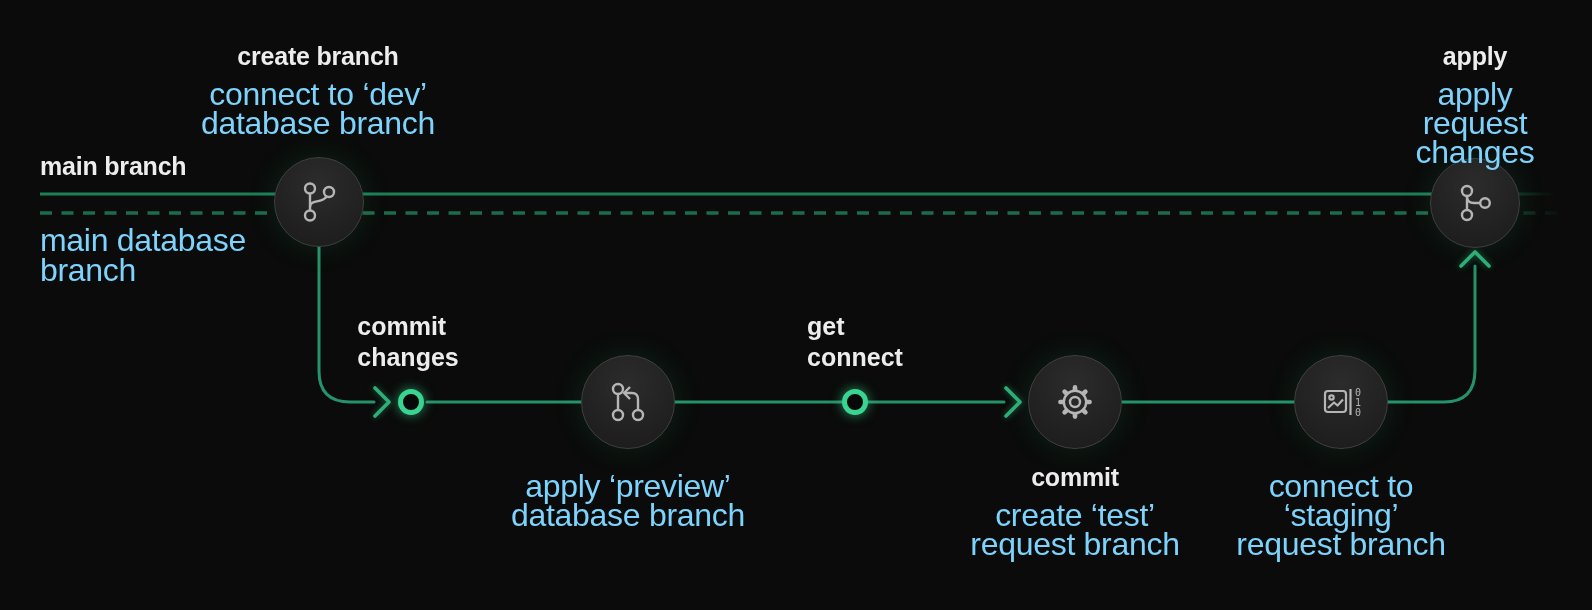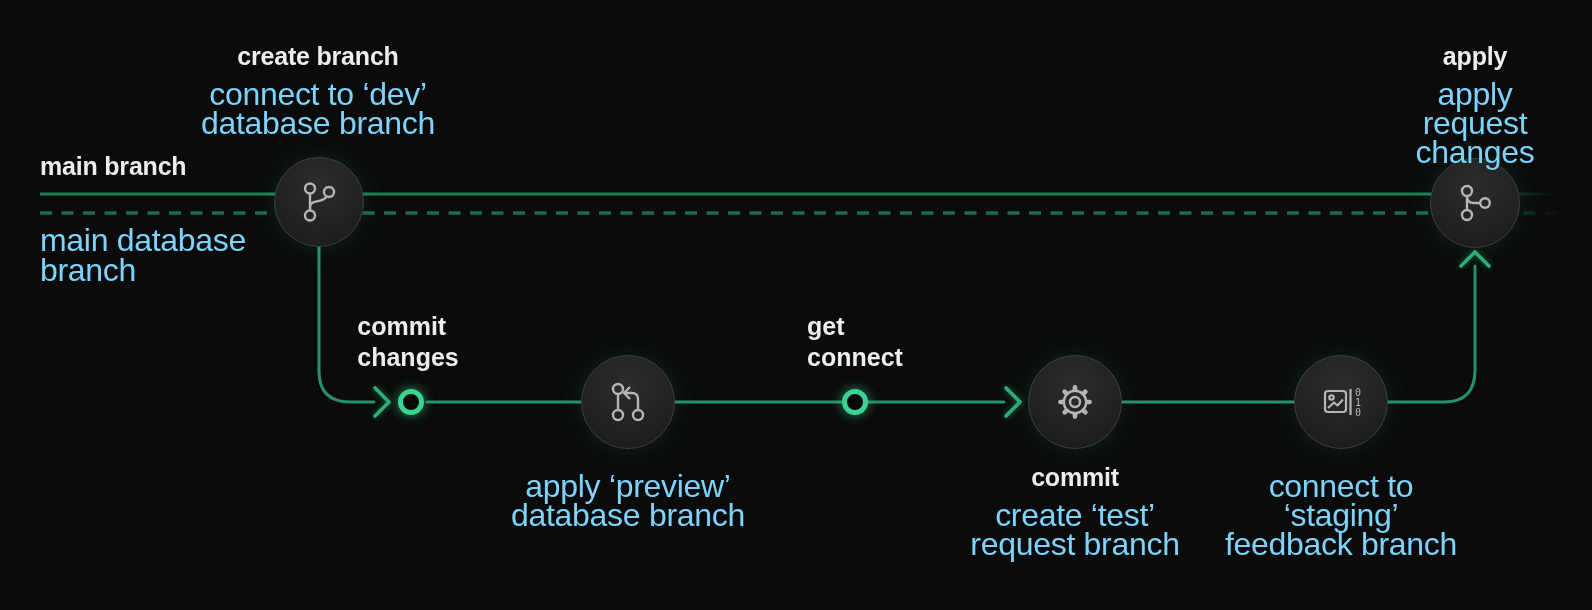--- a/index.html
+++ b/index.html
@@ -173,16 +173,16 @@
   </div>
 
   <div class="label centered" style="left:1075px; top:463px;">
     <div class="title">commit</div>
     <div class="subtitle">create ‘test’
 request branch</div>
   </div>
 
   <div class="label centered" style="left:1341px; top:463px;">
     <div class="subtitle">connect to ‘staging’
-feedback branch</div>
+request branch</div>
   </div>
 
 </div>
 
 </body></html>

